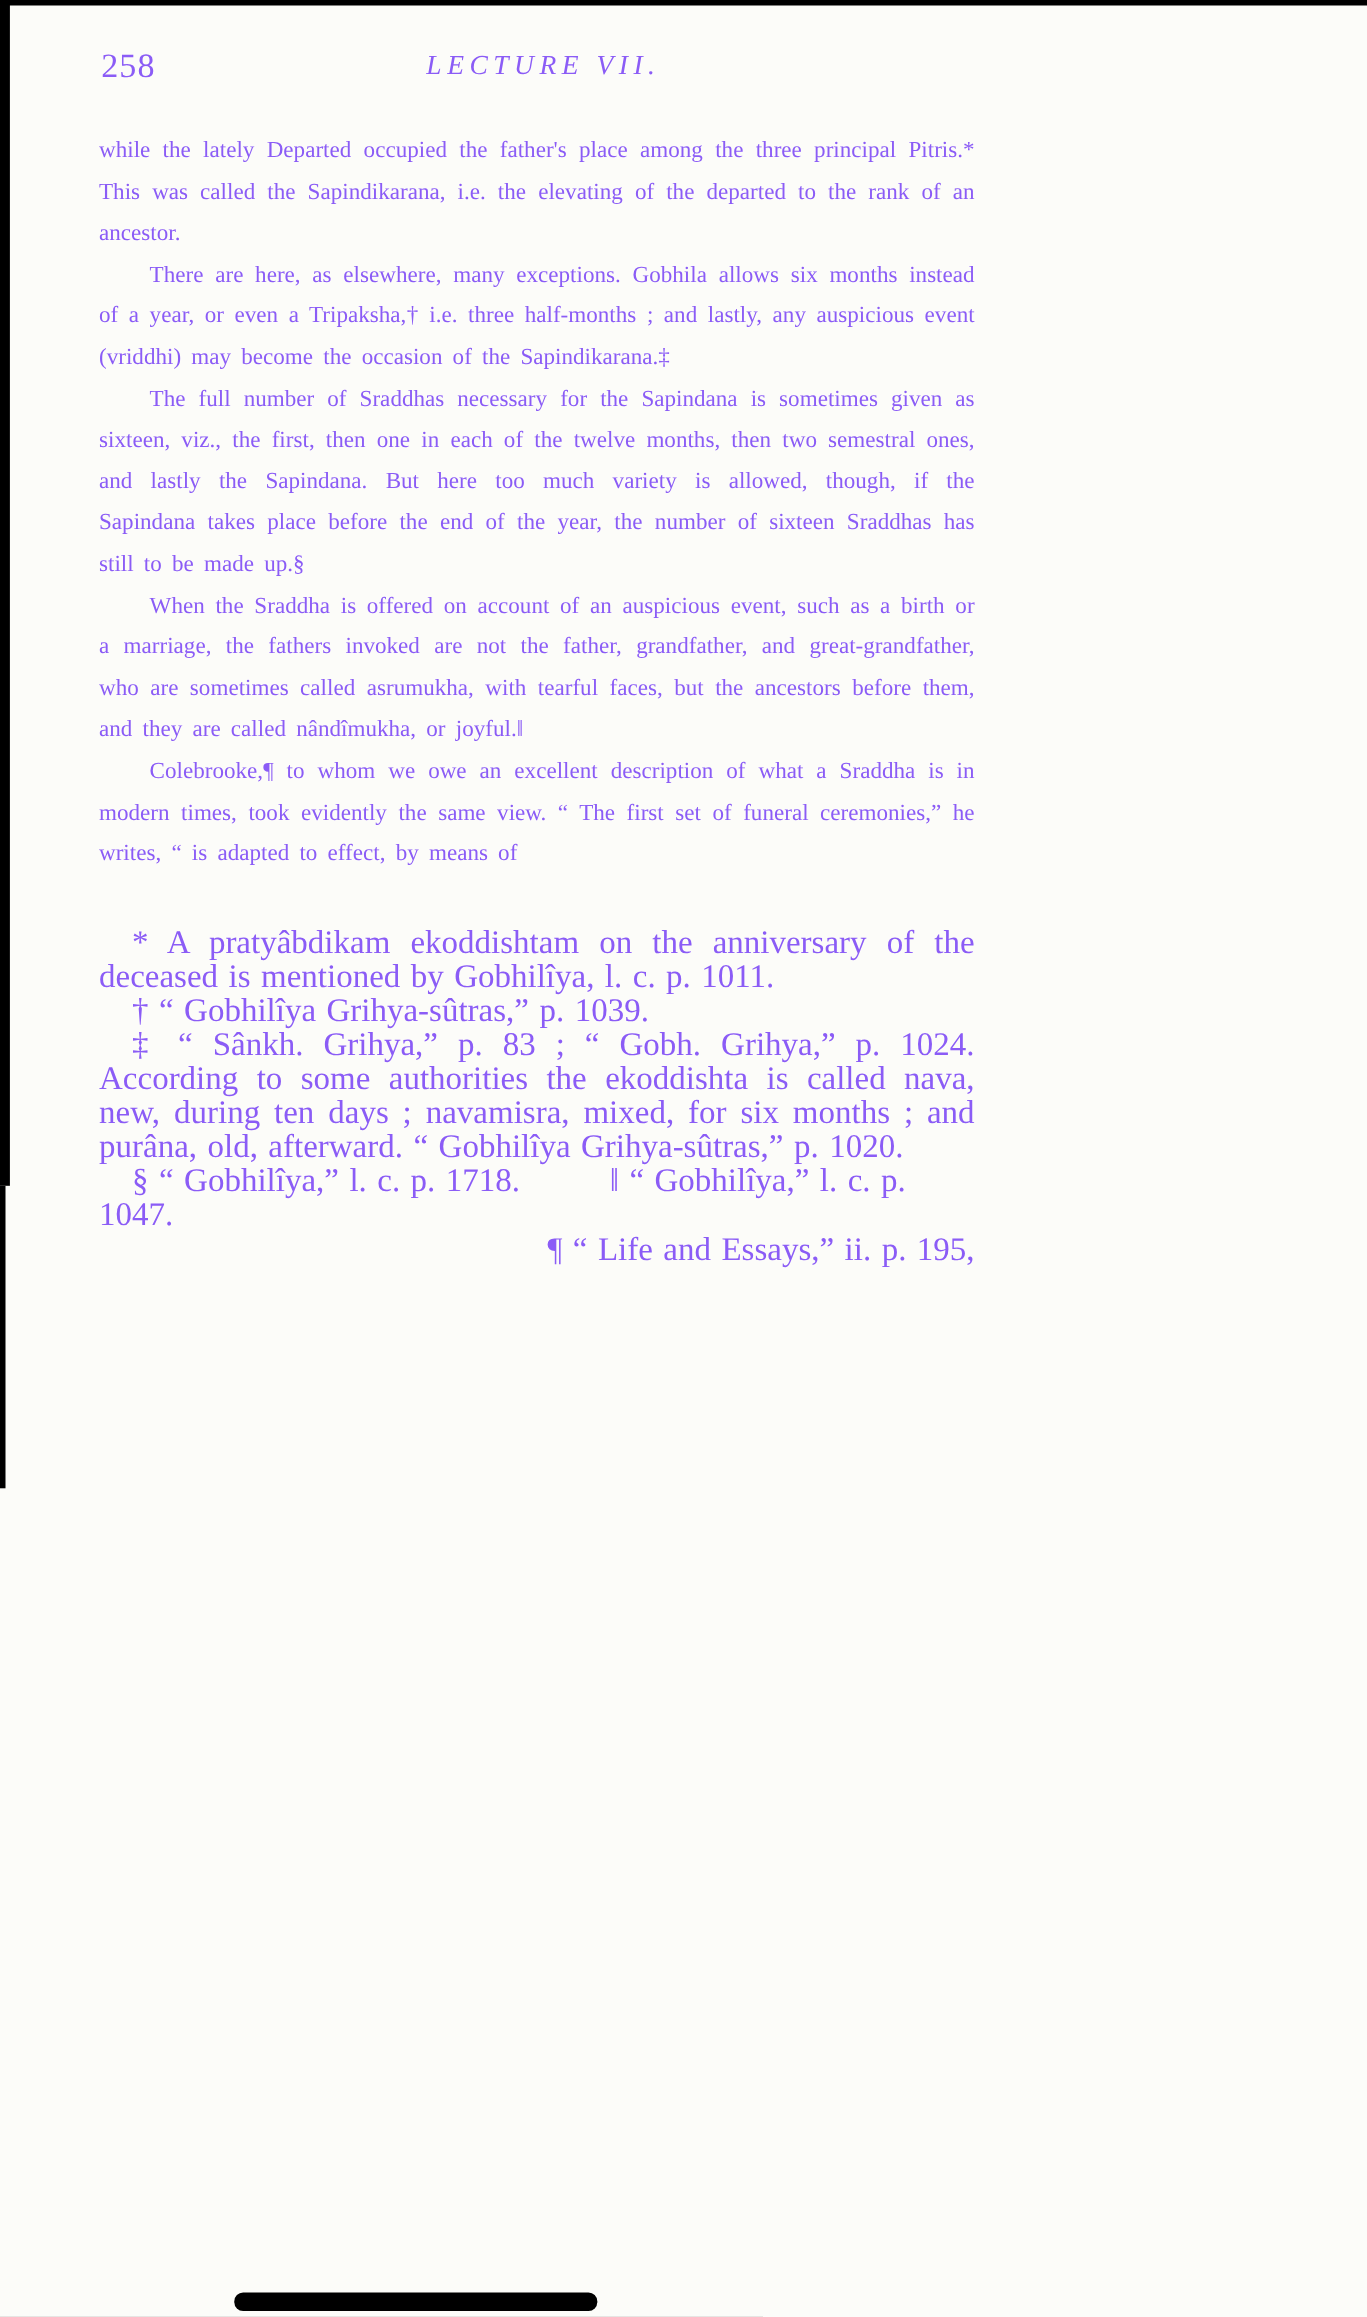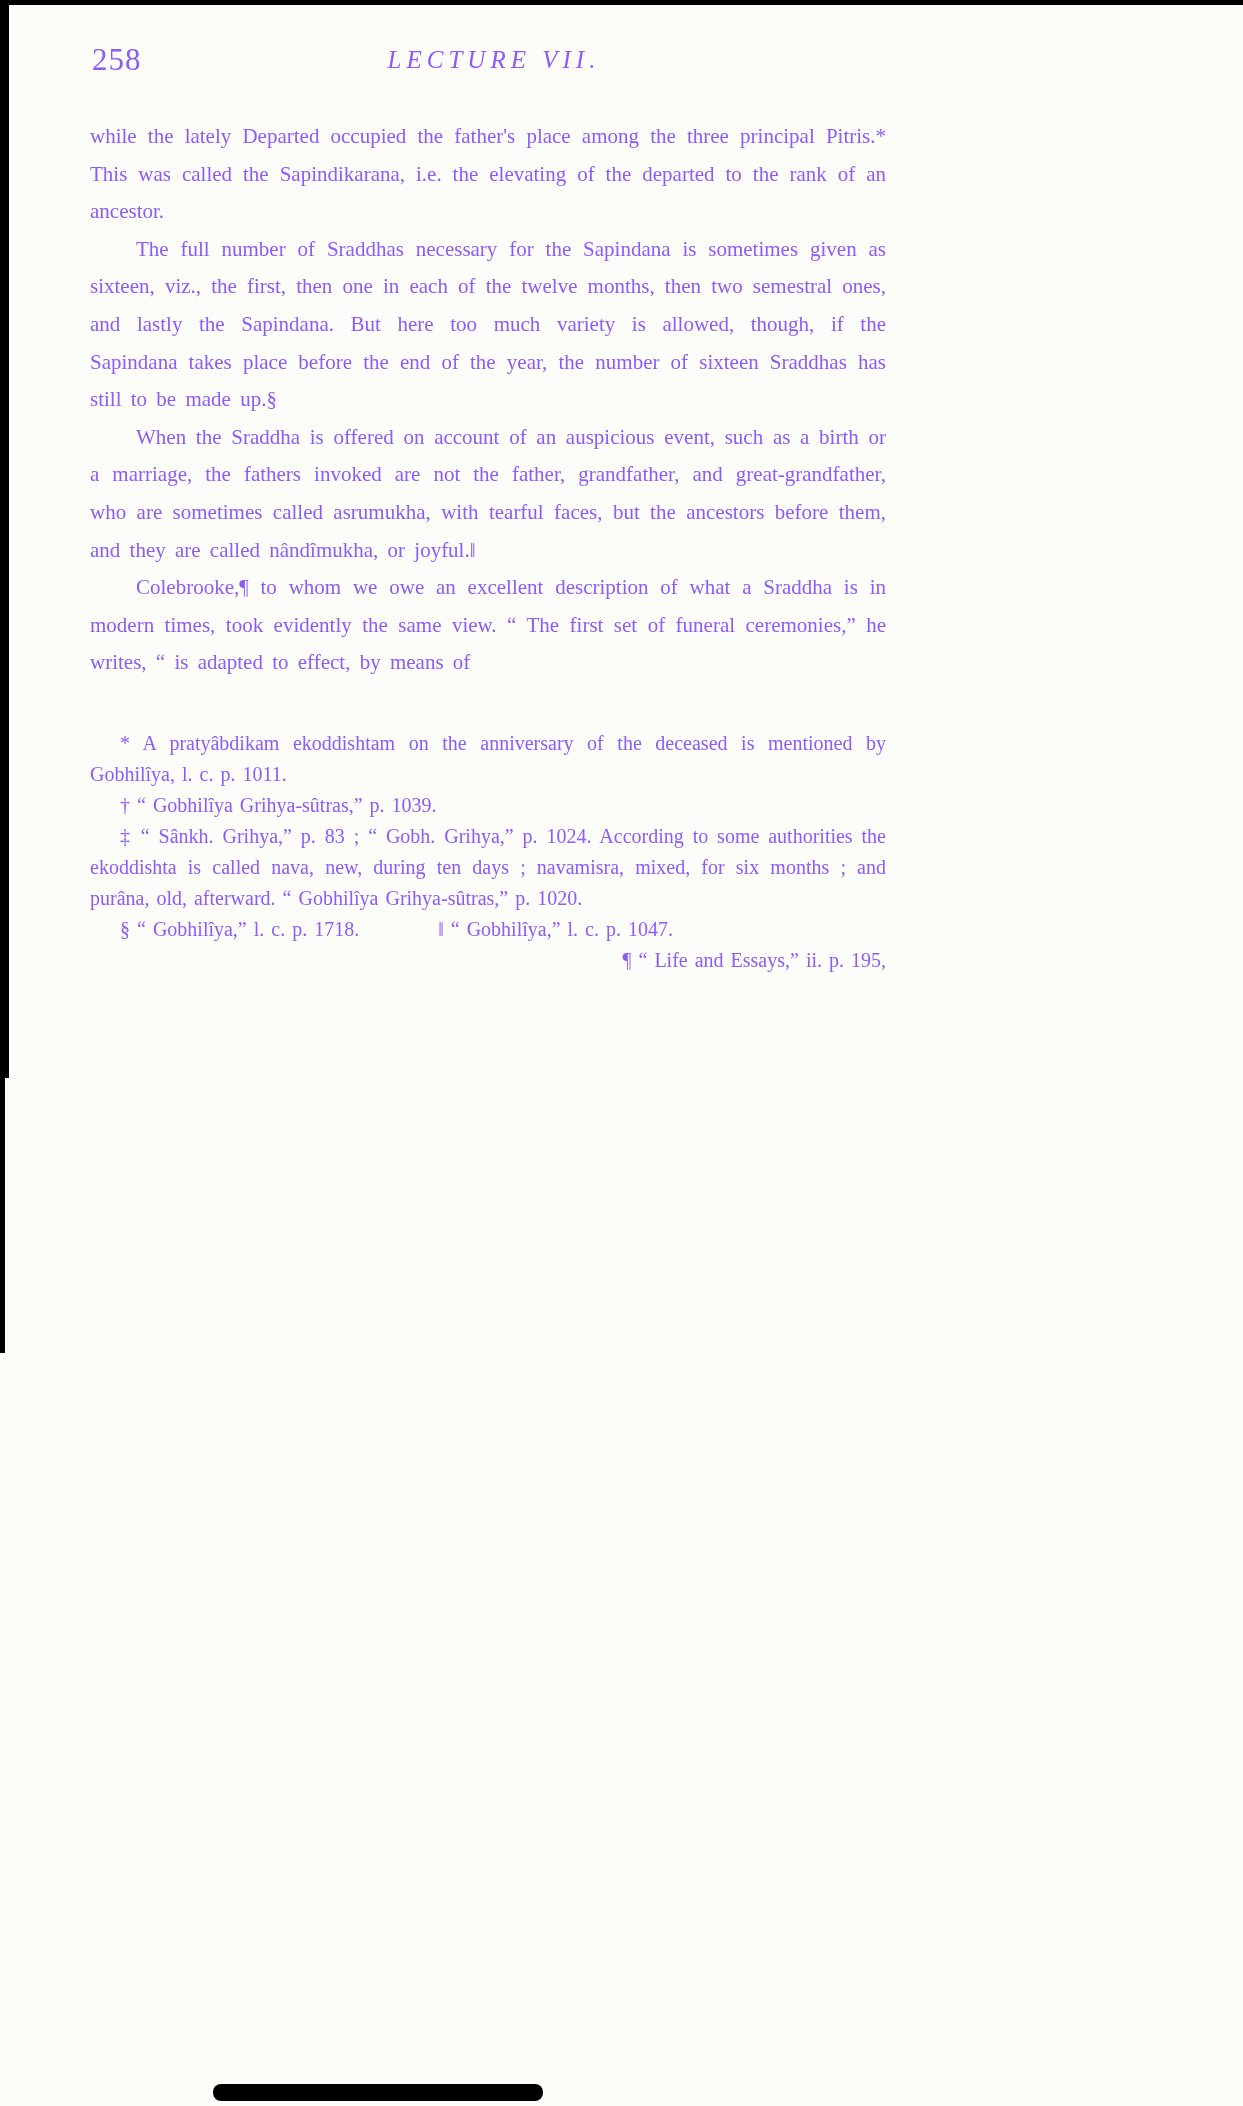--- a/index.html
+++ b/index.html
@@ -64,21 +64,21 @@
     word-spacing: 4px;
   }
   .para.indent {
     text-indent: 46px;
   }
   .footnotes {
     margin-top: 46px;
   }
   .fn {
     margin: 0;
-    font-size: 20px;
+    font-size: 30px;
     line-height: 31px;
     text-align: justify;
     text-indent: 30px;
     word-spacing: 2px;
   }
   .fn-pair {
     text-align: left;
   }
   .fn-second {
     margin-left: 72px;
@@ -101,20 +101,21 @@
 
   <div class="content">
 
     <header class="header-row">
       <span class="page-num">258</span>
       <span class="running-title">LECTURE VII.</span>
     </header>
 
     <main class="body-text">
       <p class="para">while the lately Departed occupied the father's place among the three principal Pitris.*  This was called the Sapindikarana, i.e. the elevating of the departed to the rank of an ancestor.</p>
+      <p class="para indent">There are here, as elsewhere, many exceptions. Gobhila allows six months instead of a year, or even a Tripaksha,† i.e. three half-months ; and lastly, any auspicious event (vriddhi) may become the occasion of the Sapindikarana.‡</p>
       <p class="para indent">The full number of Sraddhas necessary for the Sapindana is sometimes given as sixteen, viz., the first, then one in each of the twelve months, then two semestral ones, and lastly the Sapindana.  But here too much variety is allowed, though, if the Sapindana takes place before the end of the year, the number of sixteen Sraddhas has still to be made up.§</p>
       <p class="para indent">When the Sraddha is offered on account of an auspicious event, such as a birth or a marriage, the fathers invoked are not the father, grandfather, and great-grandfather, who are sometimes called asrumukha, with tearful faces, but the ancestors before them, and they are called nândîmukha, or joyful.‖</p>
       <p class="para indent">Colebrooke,¶ to whom we owe an excellent description of what a Sraddha is in modern times, took evidently the same view.  “ The first set of funeral ceremonies,” he writes, “ is adapted to effect, by means of</p>
     </main>
 
     <footer class="footnotes">
       <p class="fn">* A pratyâbdikam ekoddishtam on the anniversary of the deceased is mentioned by Gobhilîya, l. c. p. 1011.</p>
       <p class="fn">† “ Gobhilîya Grihya-sûtras,” p. 1039.</p>
       <p class="fn">‡ “ Sânkh. Grihya,” p. 83 ; “ Gobh. Grihya,” p. 1024.  According to some authorities the ekoddishta is called nava, new, during ten days ; navamisra, mixed, for six months ; and purâna, old, afterward. “ Gobhilîya Grihya-sûtras,” p. 1020.</p>
       <p class="fn fn-pair">

